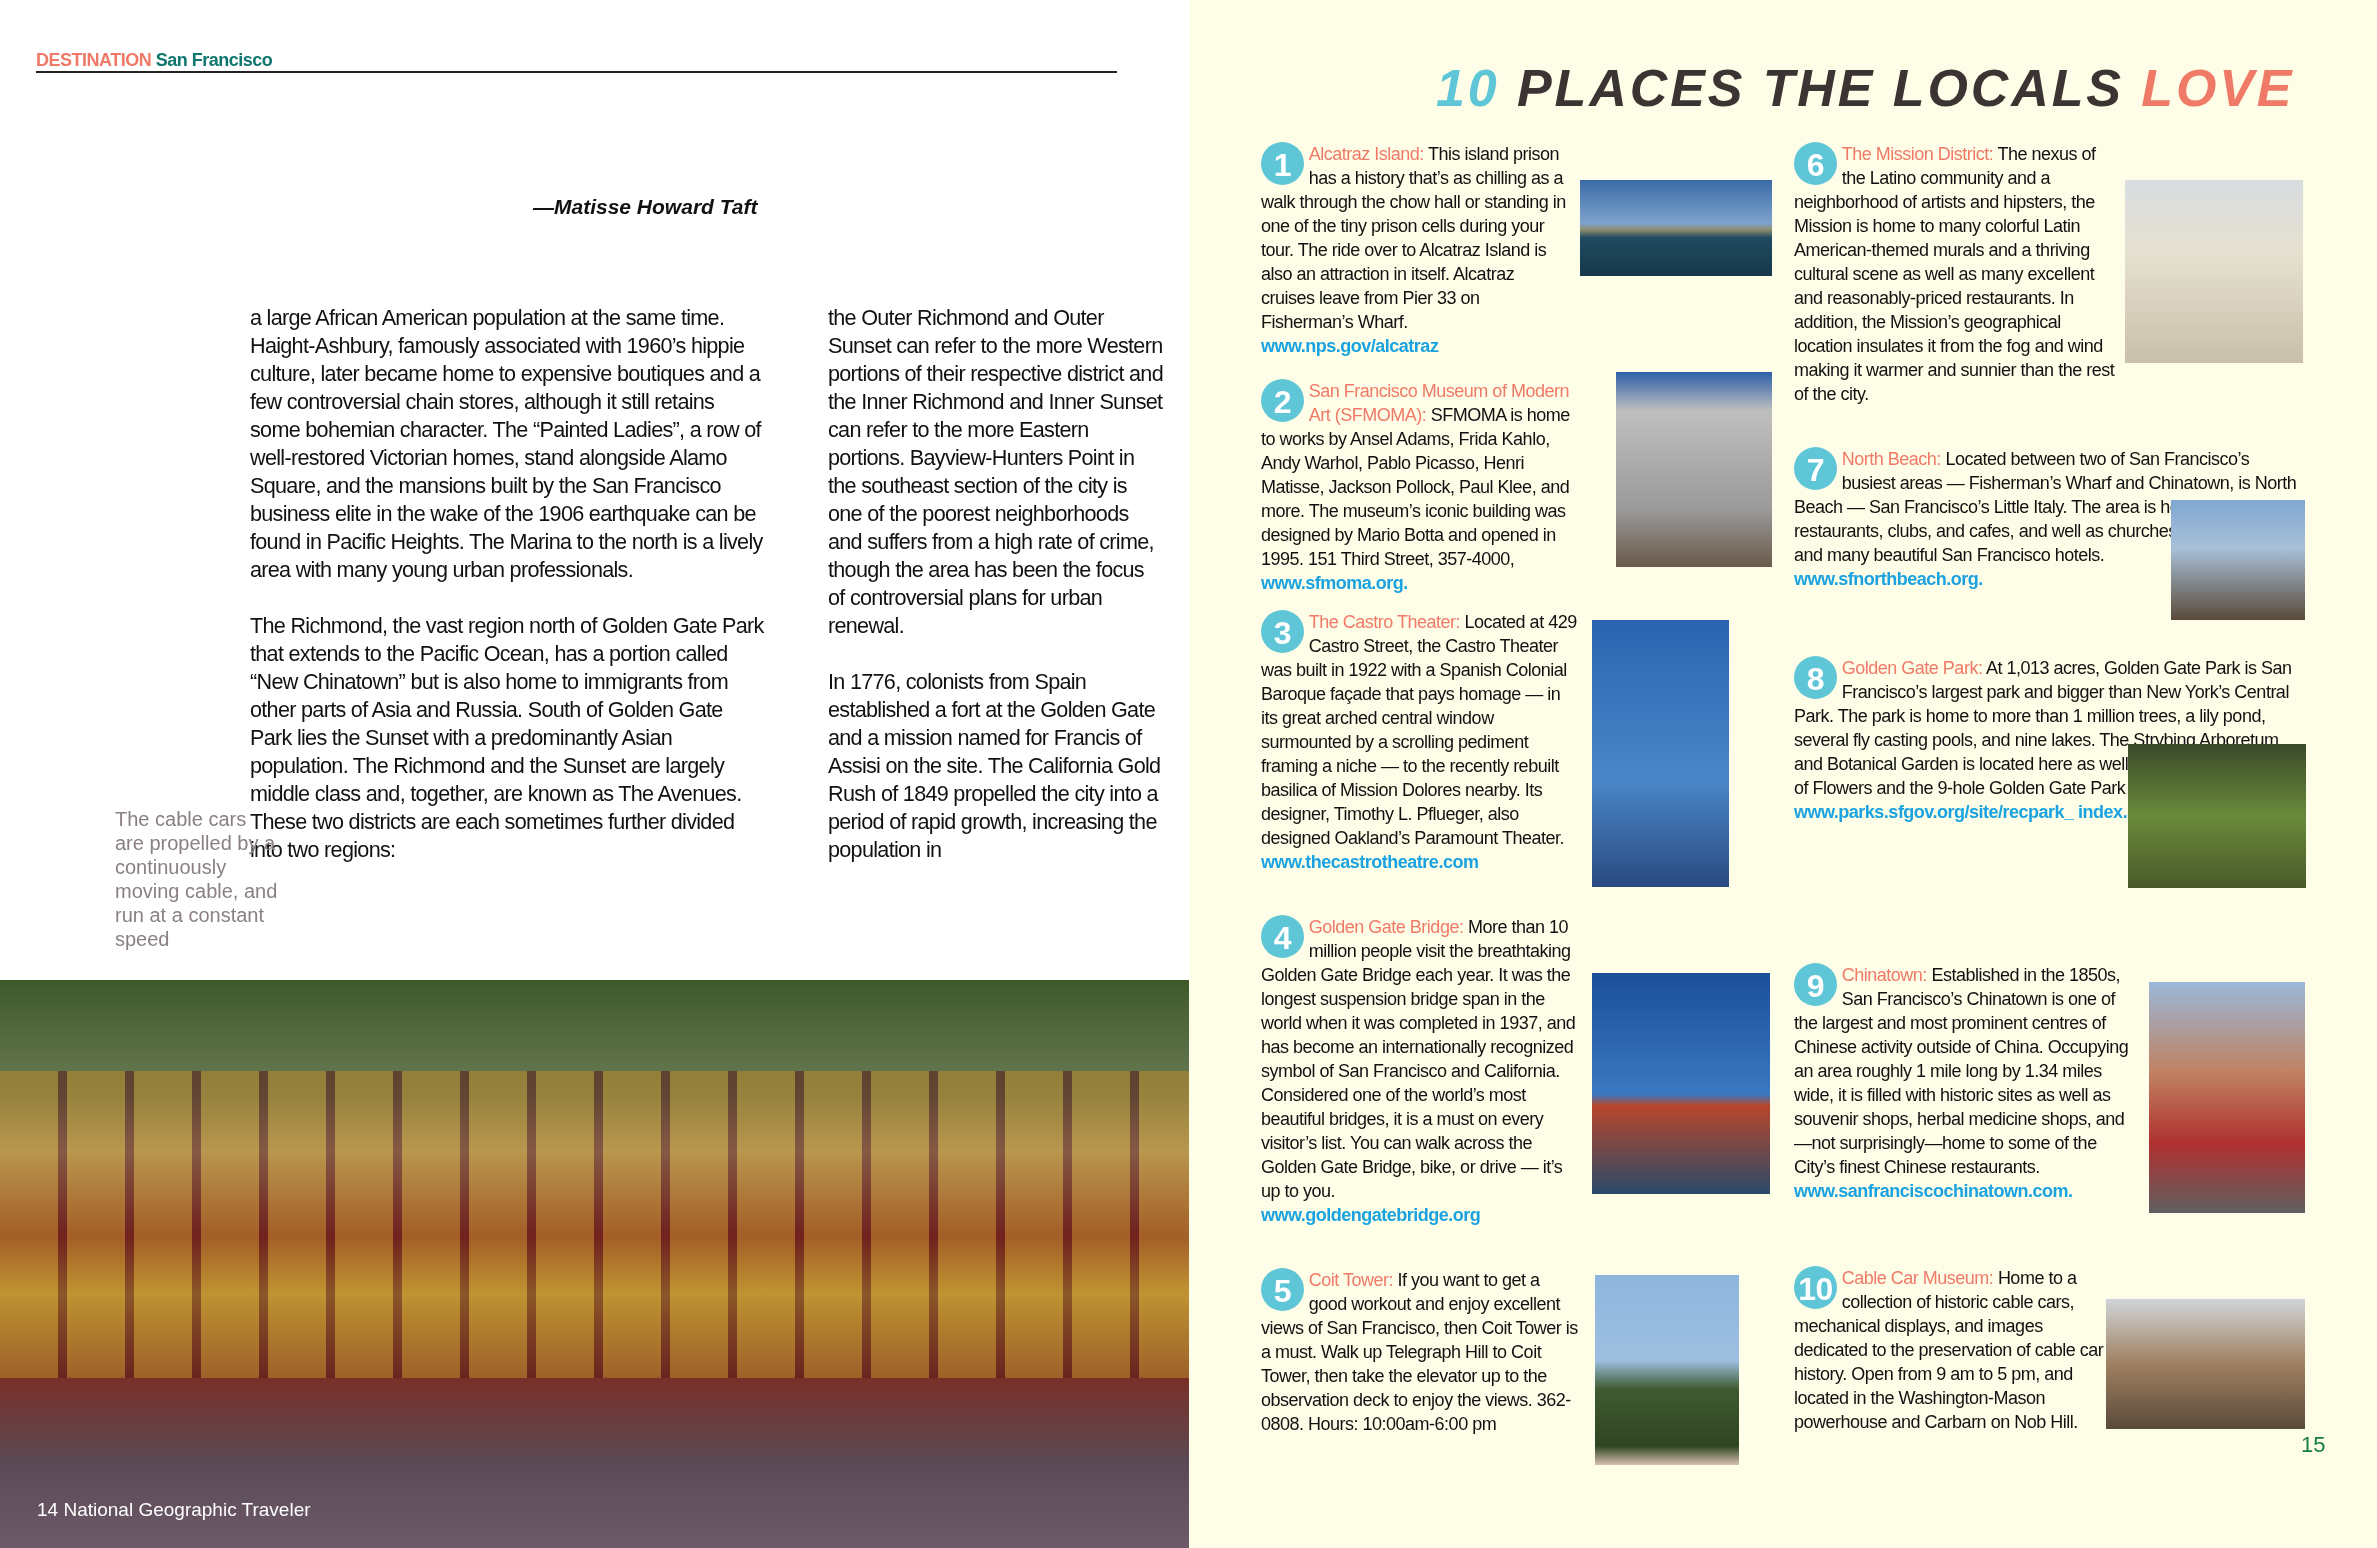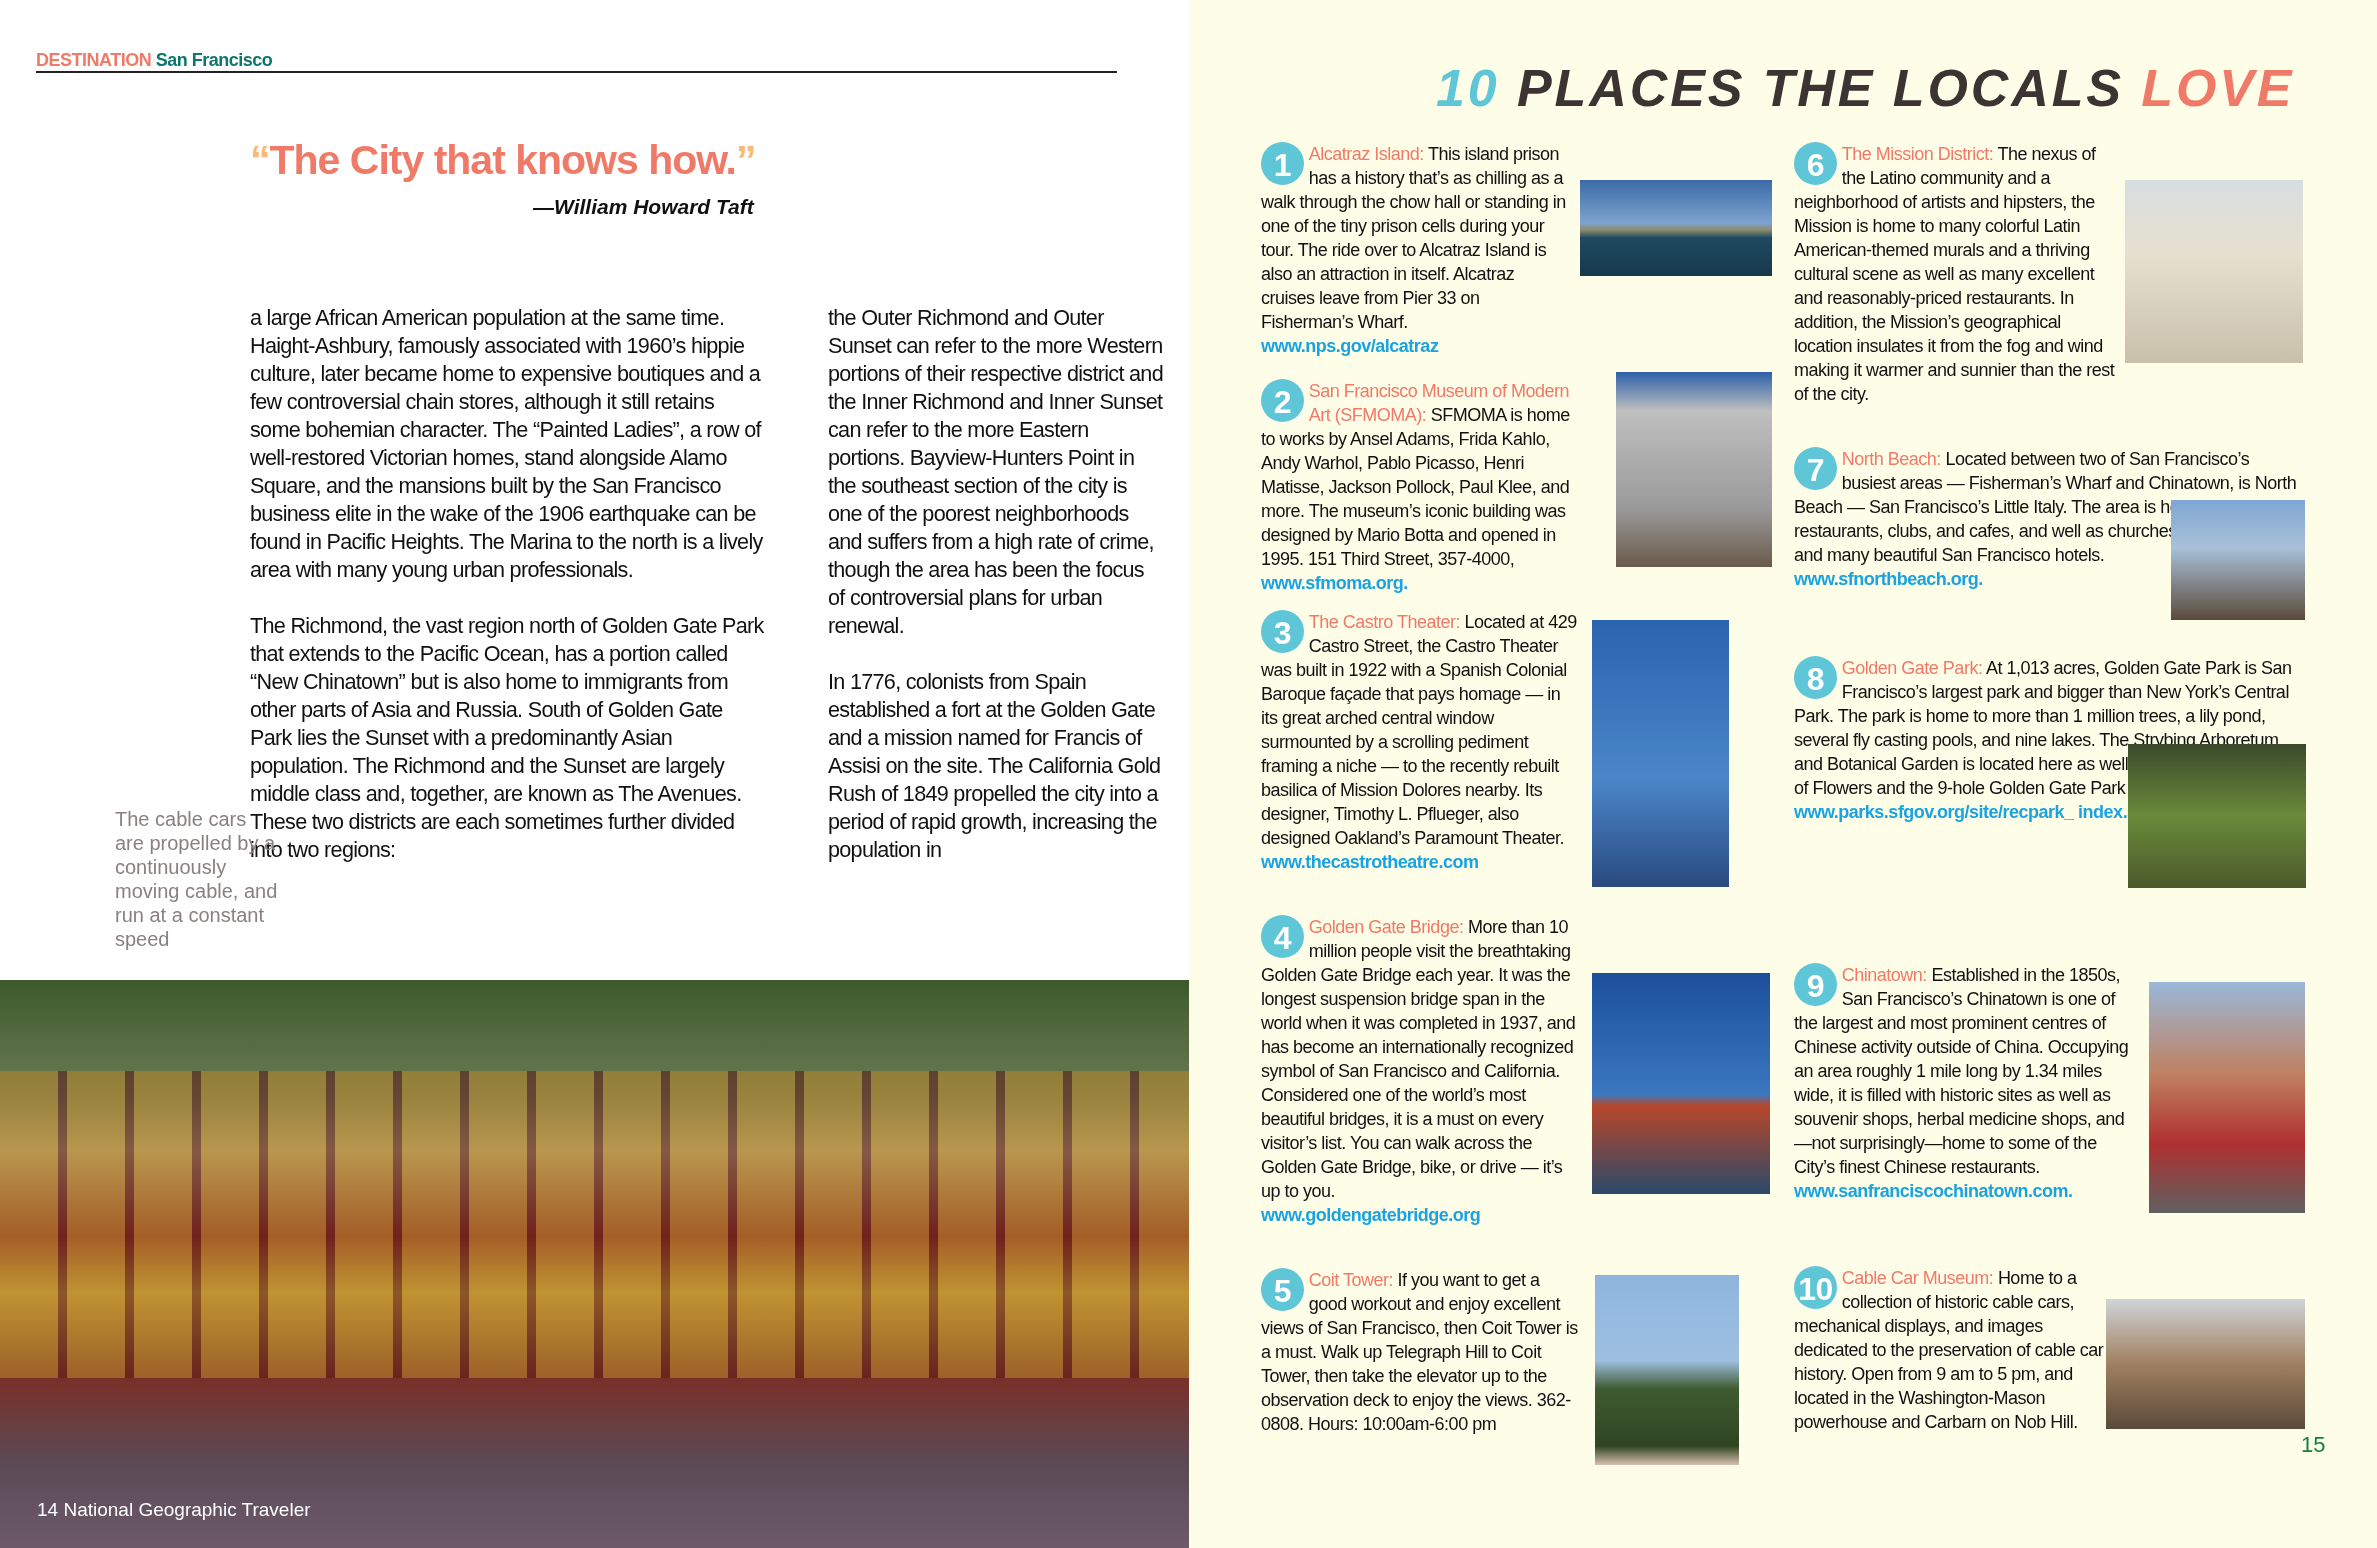--- a/index.html
+++ b/index.html
@@ -30,22 +30,21 @@
   .item .u{display:block;color:#1aa3e0;font-weight:bold;}
   .img{position:absolute;}
   .pn{position:absolute;left:2301px;top:1432px;font-size:22px;color:#15803d;}
 </style>
 </head>
 <body>
 
 <div class="left">
   <div class="kicker"><span class="k1">DESTINATION</span> <span class="k2">San Francisco</span></div>
   <div class="rule"></div>
-  <div class="quote"><span class="qm">“</span><span>The City that knows how.</span><span class="qm">”</span></div>
-  <div class="attrib">—William Howard Taft</div>
+  <div class="attrib">—Matisse Howard Taft</div>
   <div class="col c1">
     <p>a large African American population at the same time. Haight-Ashbury, famously associated with 1960’s hippie culture, later became home to expensive boutiques and a few controversial chain stores, although it still retains some bohemian character. The “Painted Ladies”, a row of well-restored Victorian homes, stand alongside Alamo Square, and the mansions built by the San Francisco business elite in the wake of the 1906 earthquake can be found in Pacific Heights. The Marina to the north is a lively area with many young urban professionals.</p>
     <p>The Richmond, the vast region north of Golden Gate Park that extends to the Pacific Ocean, has a portion called “New Chinatown” but is also home to immigrants from other parts of Asia and Russia. South of Golden Gate Park lies the Sunset with a predominantly Asian population. The Richmond and the Sunset are largely middle class and, together, are known as The Avenues. These two districts are each sometimes further divided into two regions:</p>
   </div>
   <div class="col c2">
     <p>the Outer Richmond and Outer Sunset can refer to the more Western portions of their respective district and the Inner Richmond and Inner Sunset can refer to the more Eastern portions. Bayview-Hunters Point in the southeast section of the city is one of the poorest neighborhoods and suffers from a high rate of crime, though the area has been the focus of controversial plans for urban renewal.</p>
     <p>In 1776, colonists from Spain established a fort at the Golden Gate and a mission named for Francis of Assisi on the site. The California Gold Rush of 1849 propelled the city into a period of rapid growth, increasing the population in</p>
   </div>
   <div class="caption">The cable cars are propelled by a continuously moving cable, and run at a constant speed</div>
   <div class="photo" title="Powell &amp; Hyde St. cable car, San Francisco Municipal Railway">

